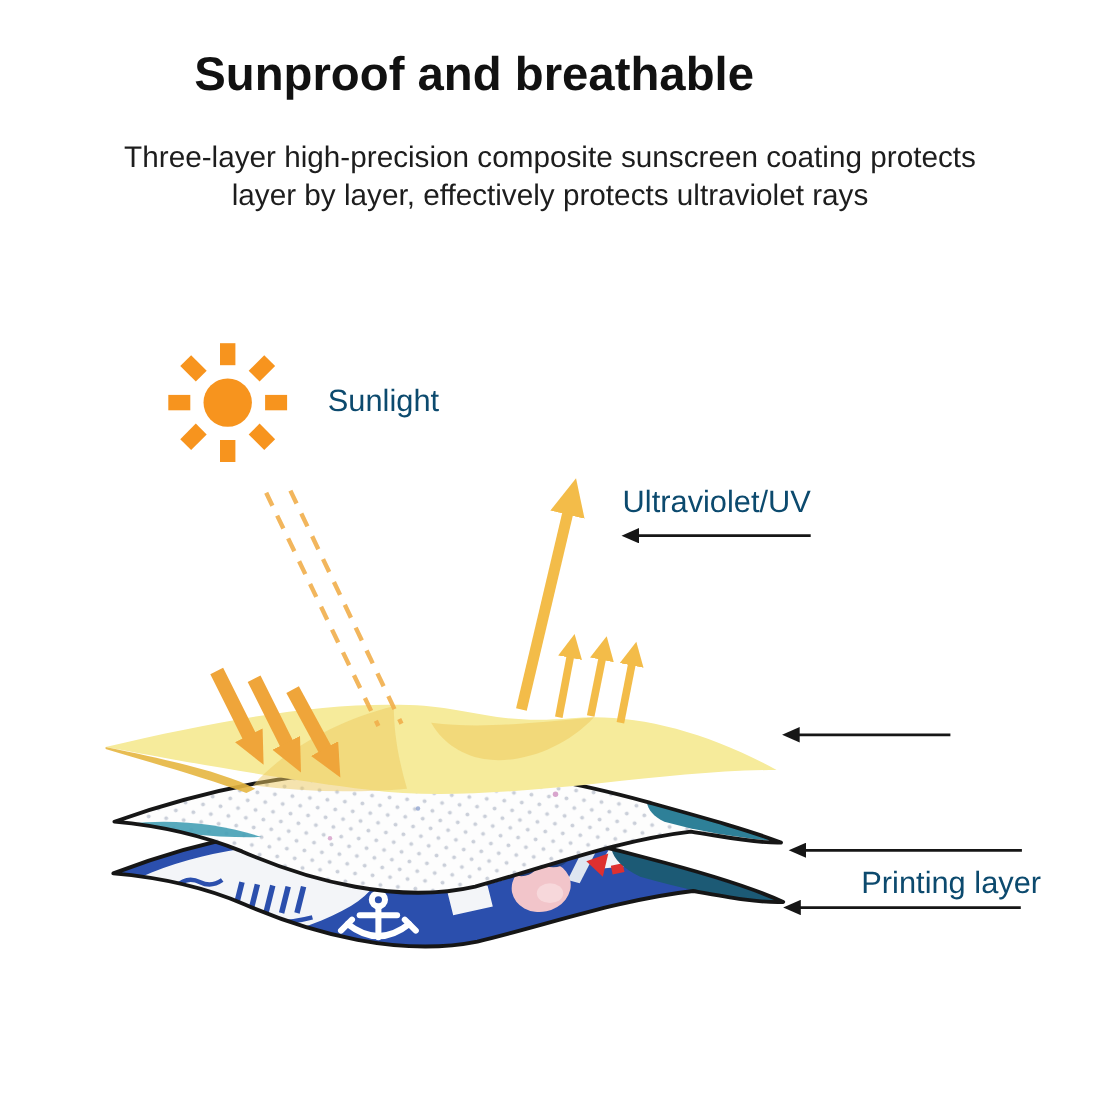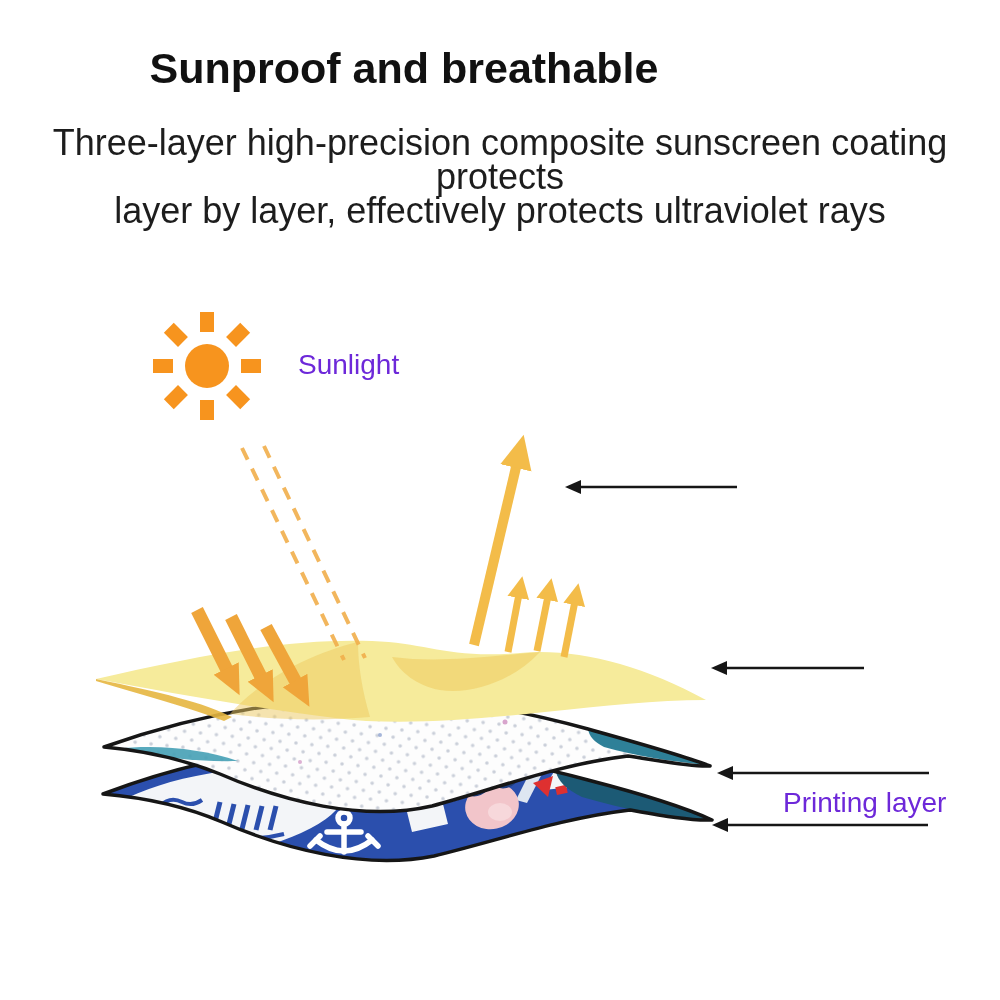--- a/index.html
+++ b/index.html
@@ -2,28 +2,28 @@
 <html><head>
 <meta charset="utf-8">
 <style>
   html,body{margin:0;padding:0;background:#fff;}
   .stage{
     position:relative;width:1000px;height:1000px;background:#fff;overflow:hidden;
     font-family:"Liberation Sans","DejaVu Sans",sans-serif;color:#1d1d1d;
   }
   .title{
     position:absolute;top:44px;left:0;width:808px;text-align:center;
-    font-size:43px;font-weight:700;letter-spacing:0px;color:#111;
+    font-size:43px;font-weight:700;letter-spacing:0px;color:#111;padding-left:27px;
   }
   .subtitle{
     position:absolute;top:126px;left:0;width:1000px;text-align:center;
-    font-size:36px;font-weight:400;line-height:34px;color:#1d1d1d;
+    font-size:27px;font-weight:400;line-height:34px;color:#1d1d1d;
   }
   .diagram-svg{position:absolute;left:0;top:0;width:1000px;height:1000px;}
-  .lbl{position:absolute;font-size:28px;color:#6d28d9;white-space:nowrap;}
+  .lbl{position:absolute;font-size:28px;color:#0c4a6e;white-space:nowrap;}
   .lbl-sunlight{left:298px;top:349px;}
   .lbl-uv{left:566px;top:440px;}
   .lbl-sunprotection{left:666px;top:624px;}
   .lbl-shading{left:729px;top:725px;}
   .lbl-printing{left:735px;top:787px;margin-left:48px;}
 </style>
 </head>
 <body>
 
 <div class="stage">
@@ -167,15 +167,16 @@
       <g>
           <line x1="929" y1="773" x2="730" y2="773" marker-end="url(#mBlack)"></line>
         </g>
       <g>
           <line x1="928" y1="825" x2="725" y2="825" marker-end="url(#mBlack)"></line>
         </g>
     </g>
   </svg>
 
   <div class="lbl lbl-sunlight">Sunlight</div>
+  <div class="lbl lbl-uv">Ultraviolet/UV</div>
   <div class="lbl lbl-printing">Printing layer</div>
 
 </div>
 
 </body></html>

